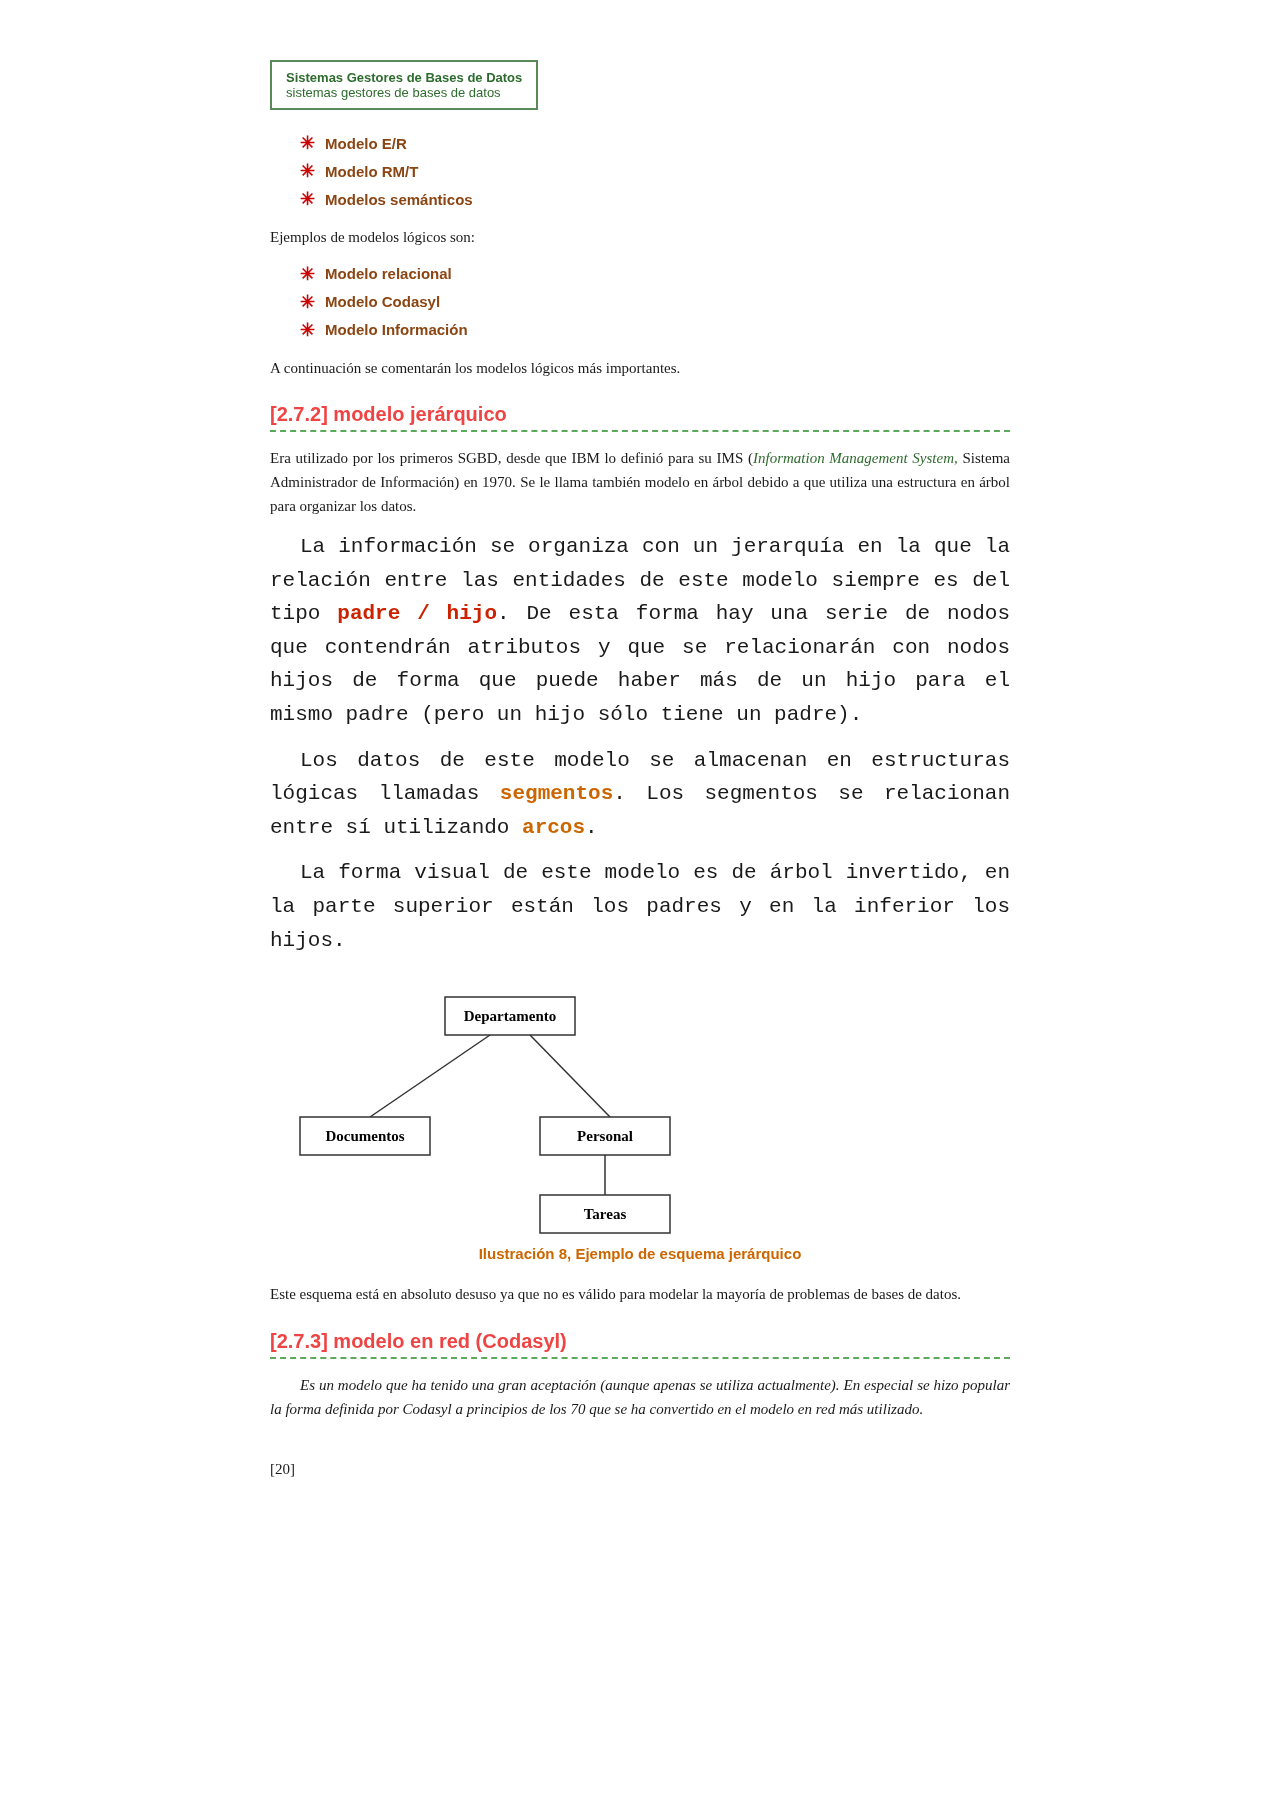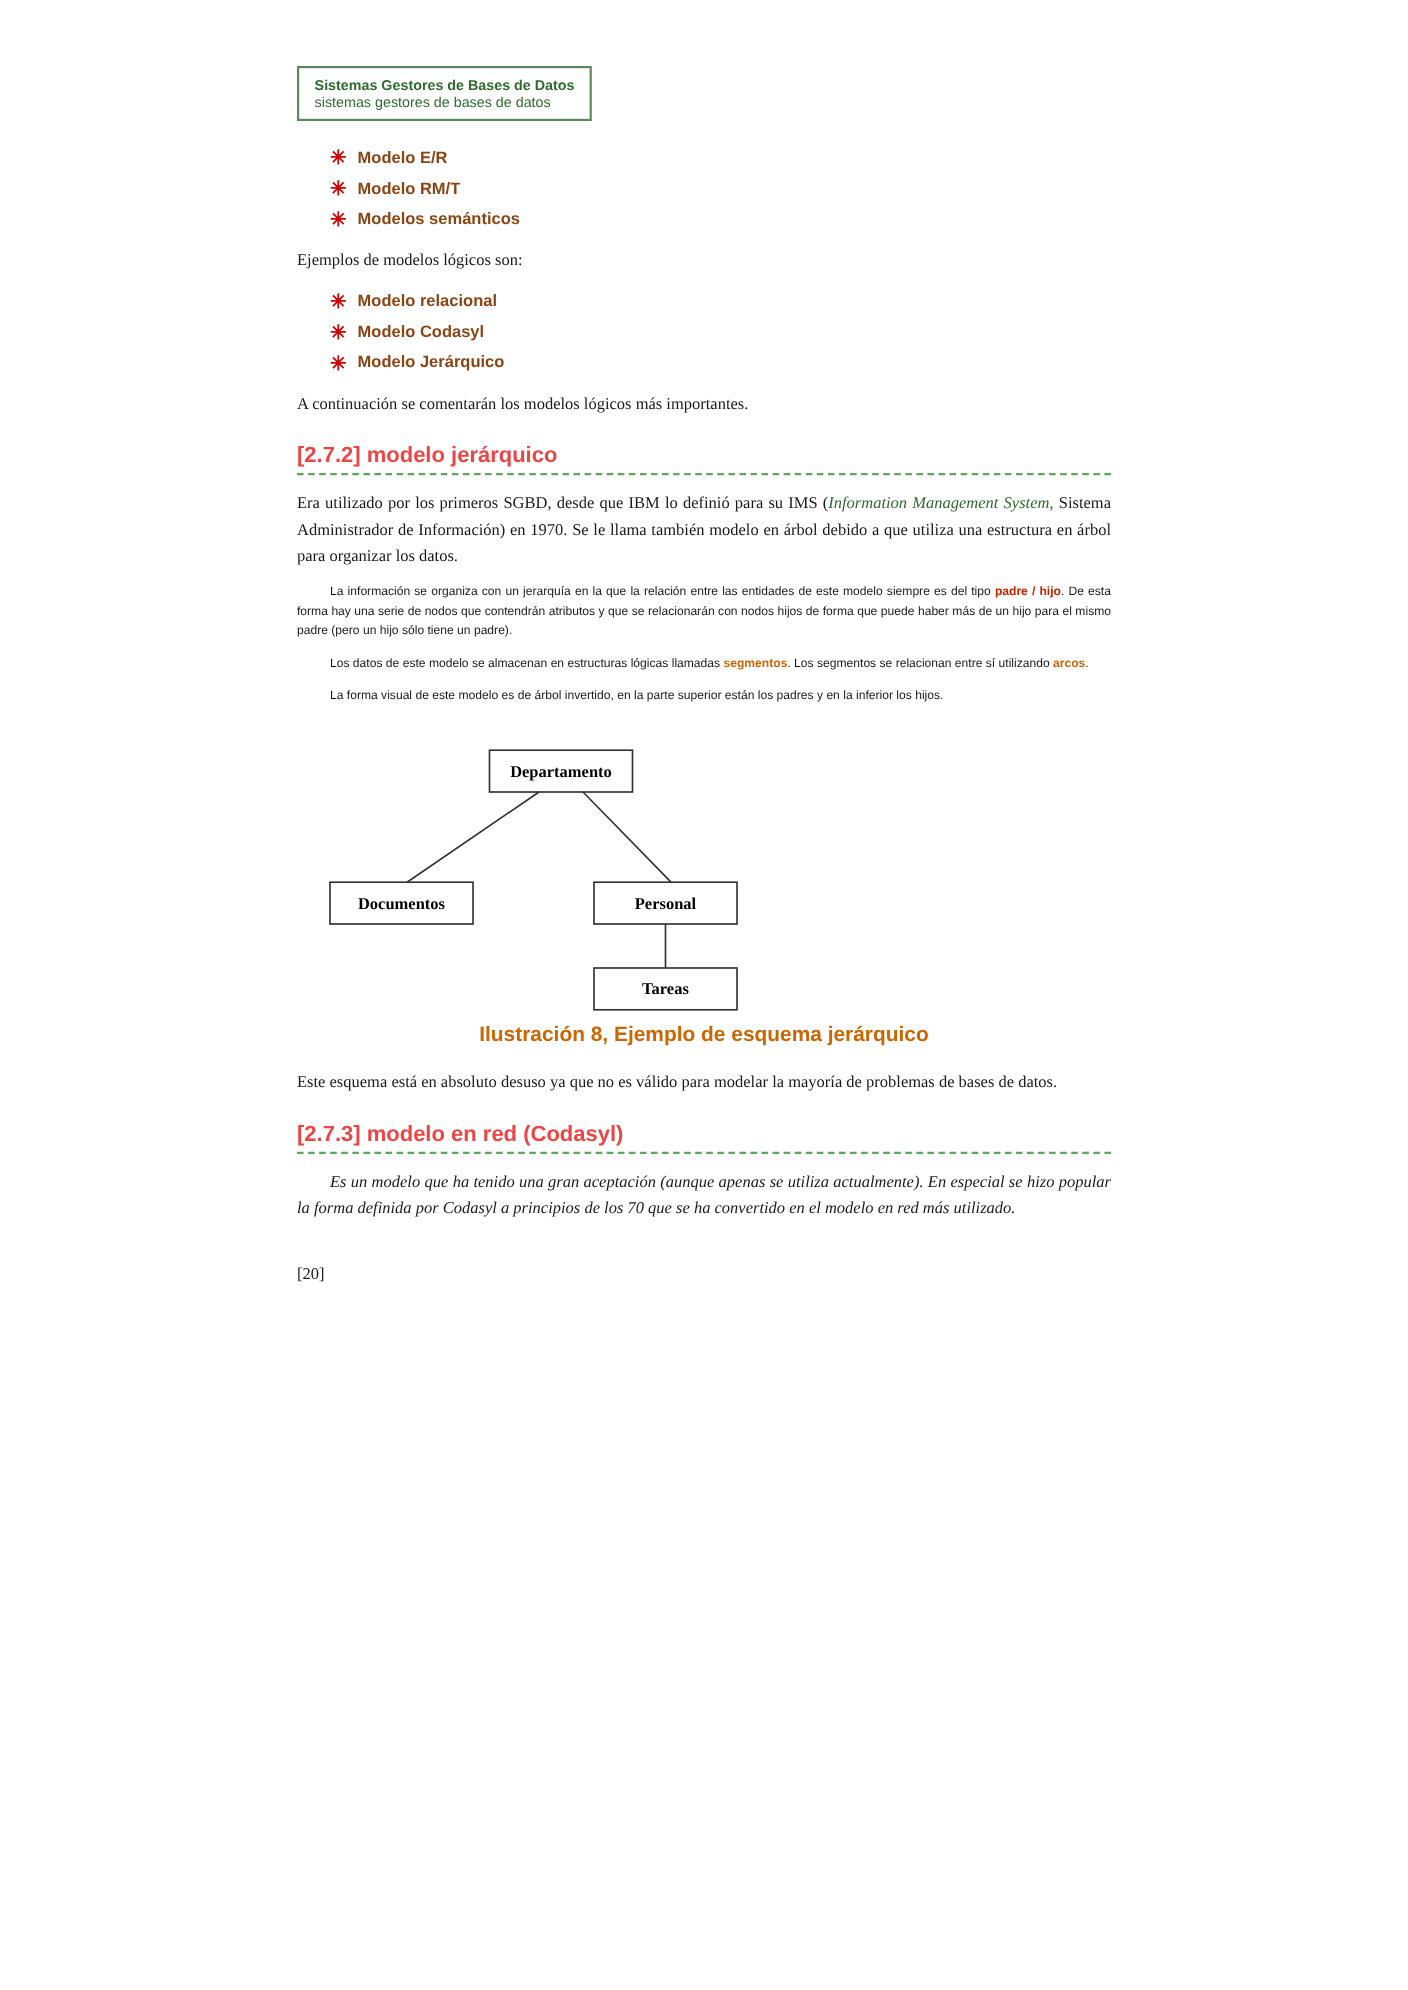--- a/index.html
+++ b/index.html
@@ -95,22 +95,22 @@
     
     .body-para {
       font-size: 15px;
       font-family: "Times New Roman", Times, serif;
       line-height: 1.6;
       text-align: justify;
       margin-bottom: 12px;
     }
 
     .body-para-indent {
-      font-size: 11px;
-      font-family: Liberation Sans, sans-serif;
+      font-size: 21px;
+      font-family: Liberation Mono, monospace;
       line-height: 1.6;
       text-align: justify;
       margin-bottom: 12px;
       text-indent: 30px;
     }
 
     .text-red {
       color: #cc2200;
       font-weight: bold;
     }
@@ -120,21 +120,21 @@
       font-weight: bold;
     }
 
     .text-italic-green {
       color: #2e6b2e;
       font-style: italic;
     }
 
     .diagram-caption {
       color: #cc6600;
-      font-size: 19px;
+      font-size: 15px;
       font-family: Arial, sans-serif;
       font-weight: bold;
       text-align: left;
       margin-top: 8px;
       margin-bottom: 18px;
     }
 
     
     .page-number {
       text-align: left;
@@ -187,21 +187,21 @@
     <li>
       <span class="bullet-star">✳</span>
       <span class="bullet-text">Modelo relacional</span>
     </li>
     <li>
       <span class="bullet-star">✳</span>
       <span class="bullet-text">Modelo Codasyl</span>
     </li>
     <li>
       <span class="bullet-star">✳</span>
-      <span class="bullet-text">Modelo Jerárquico</span>
+      <span class="bullet-text">Modelo Información</span>
     </li>
   </ul>
 
   
   <p class="normal-para">A continuación se comentarán los modelos lógicos más importantes.</p>
 
   
   <h2 class="section-heading">[2.7.2] modelo jerárquico</h2>
 
   

